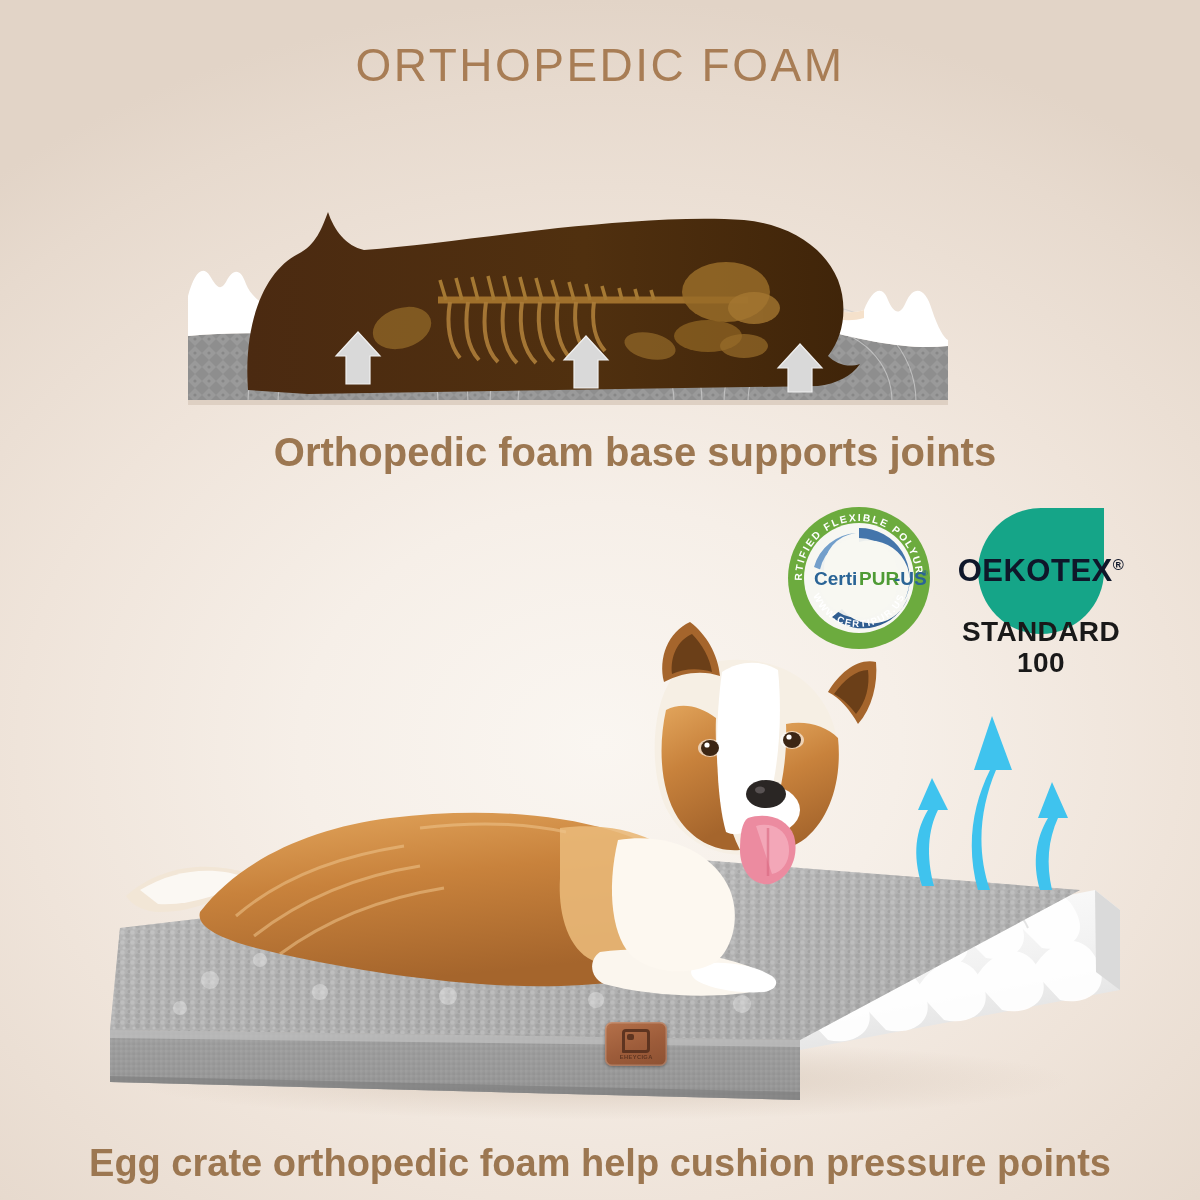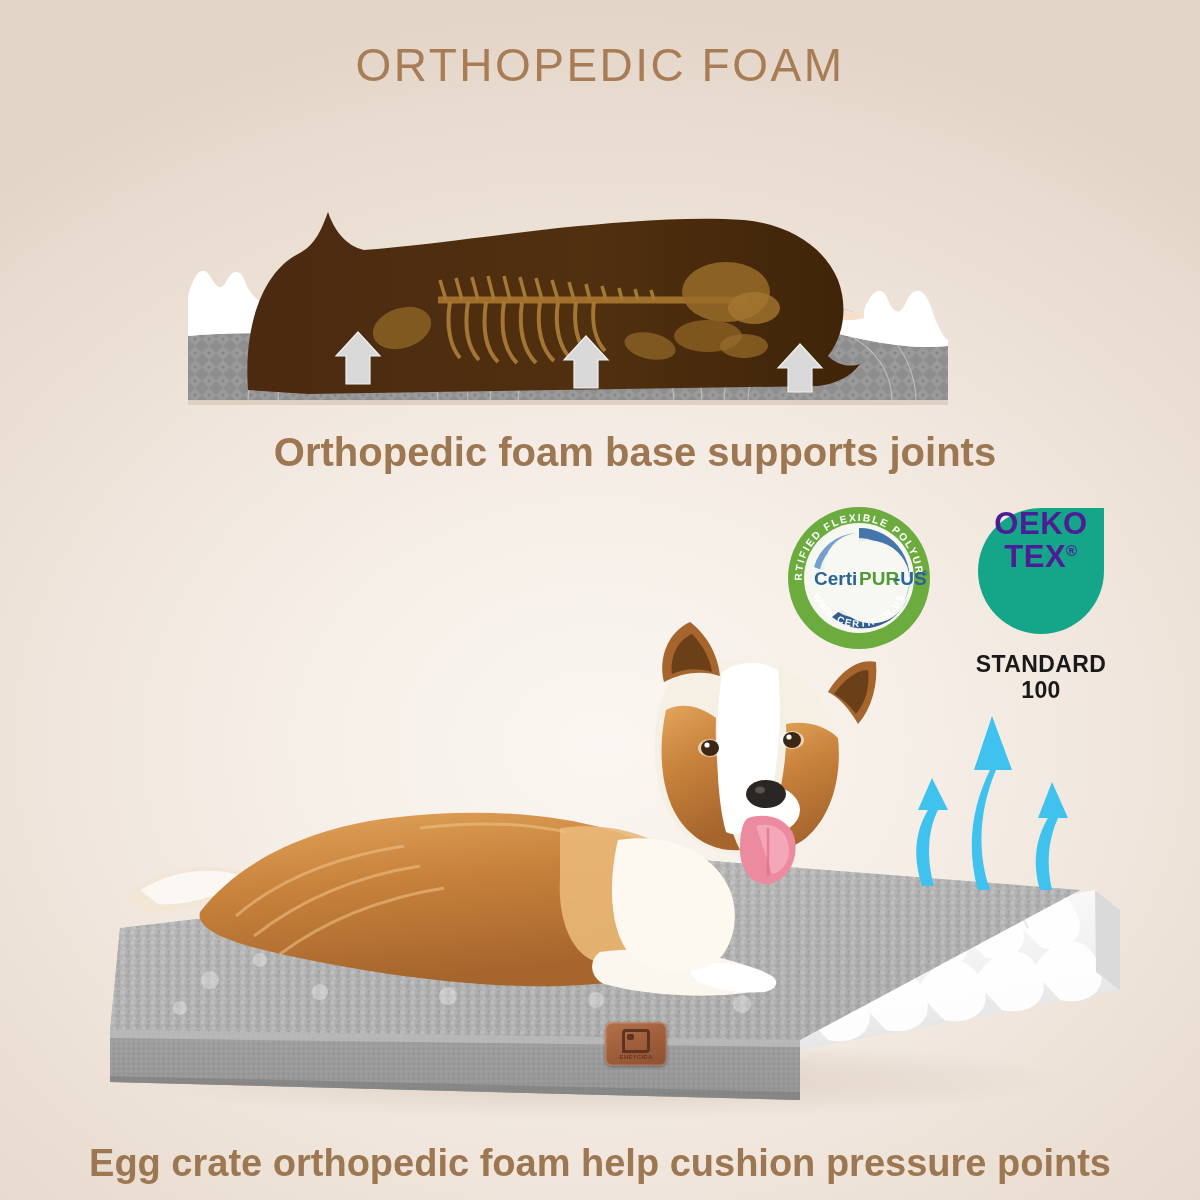--- a/index.html
+++ b/index.html
@@ -68,39 +68,39 @@
     top: 508px;
     width: 126px;
     height: 126px;
     background: #15a588;
     border-radius: 63px 0 63px 63px;
   }
   .oeko-text {
     position: absolute;
     inset: 0;
     display: flex;
-    flex-direction: column;
+    flex-direction: row;
     align-items: center;
-    justify-content: flex-start;
-    color: #4c1d95;
+    justify-content: center;
+    color: #0f172a;
     font-weight: 700;
     font-size: 31px;
     line-height: 1.05;
     letter-spacing: 0.5px;
   }
   .oeko-text .reg { font-size: 15px; vertical-align: super; }
   .oeko-standard {
     position: absolute;
     left: 948px;
-    top: 652px;
+    top: 616px;
     width: 186px;
     text-align: center;
     color: #191919;
     font-weight: 700;
-    font-size: 23px;
+    font-size: 28px;
     line-height: 1.12;
     letter-spacing: 0.4px;
   }
 
   
   .airflow {
     position: absolute;
     left: 900px;
     top: 690px;
     width: 190px;

